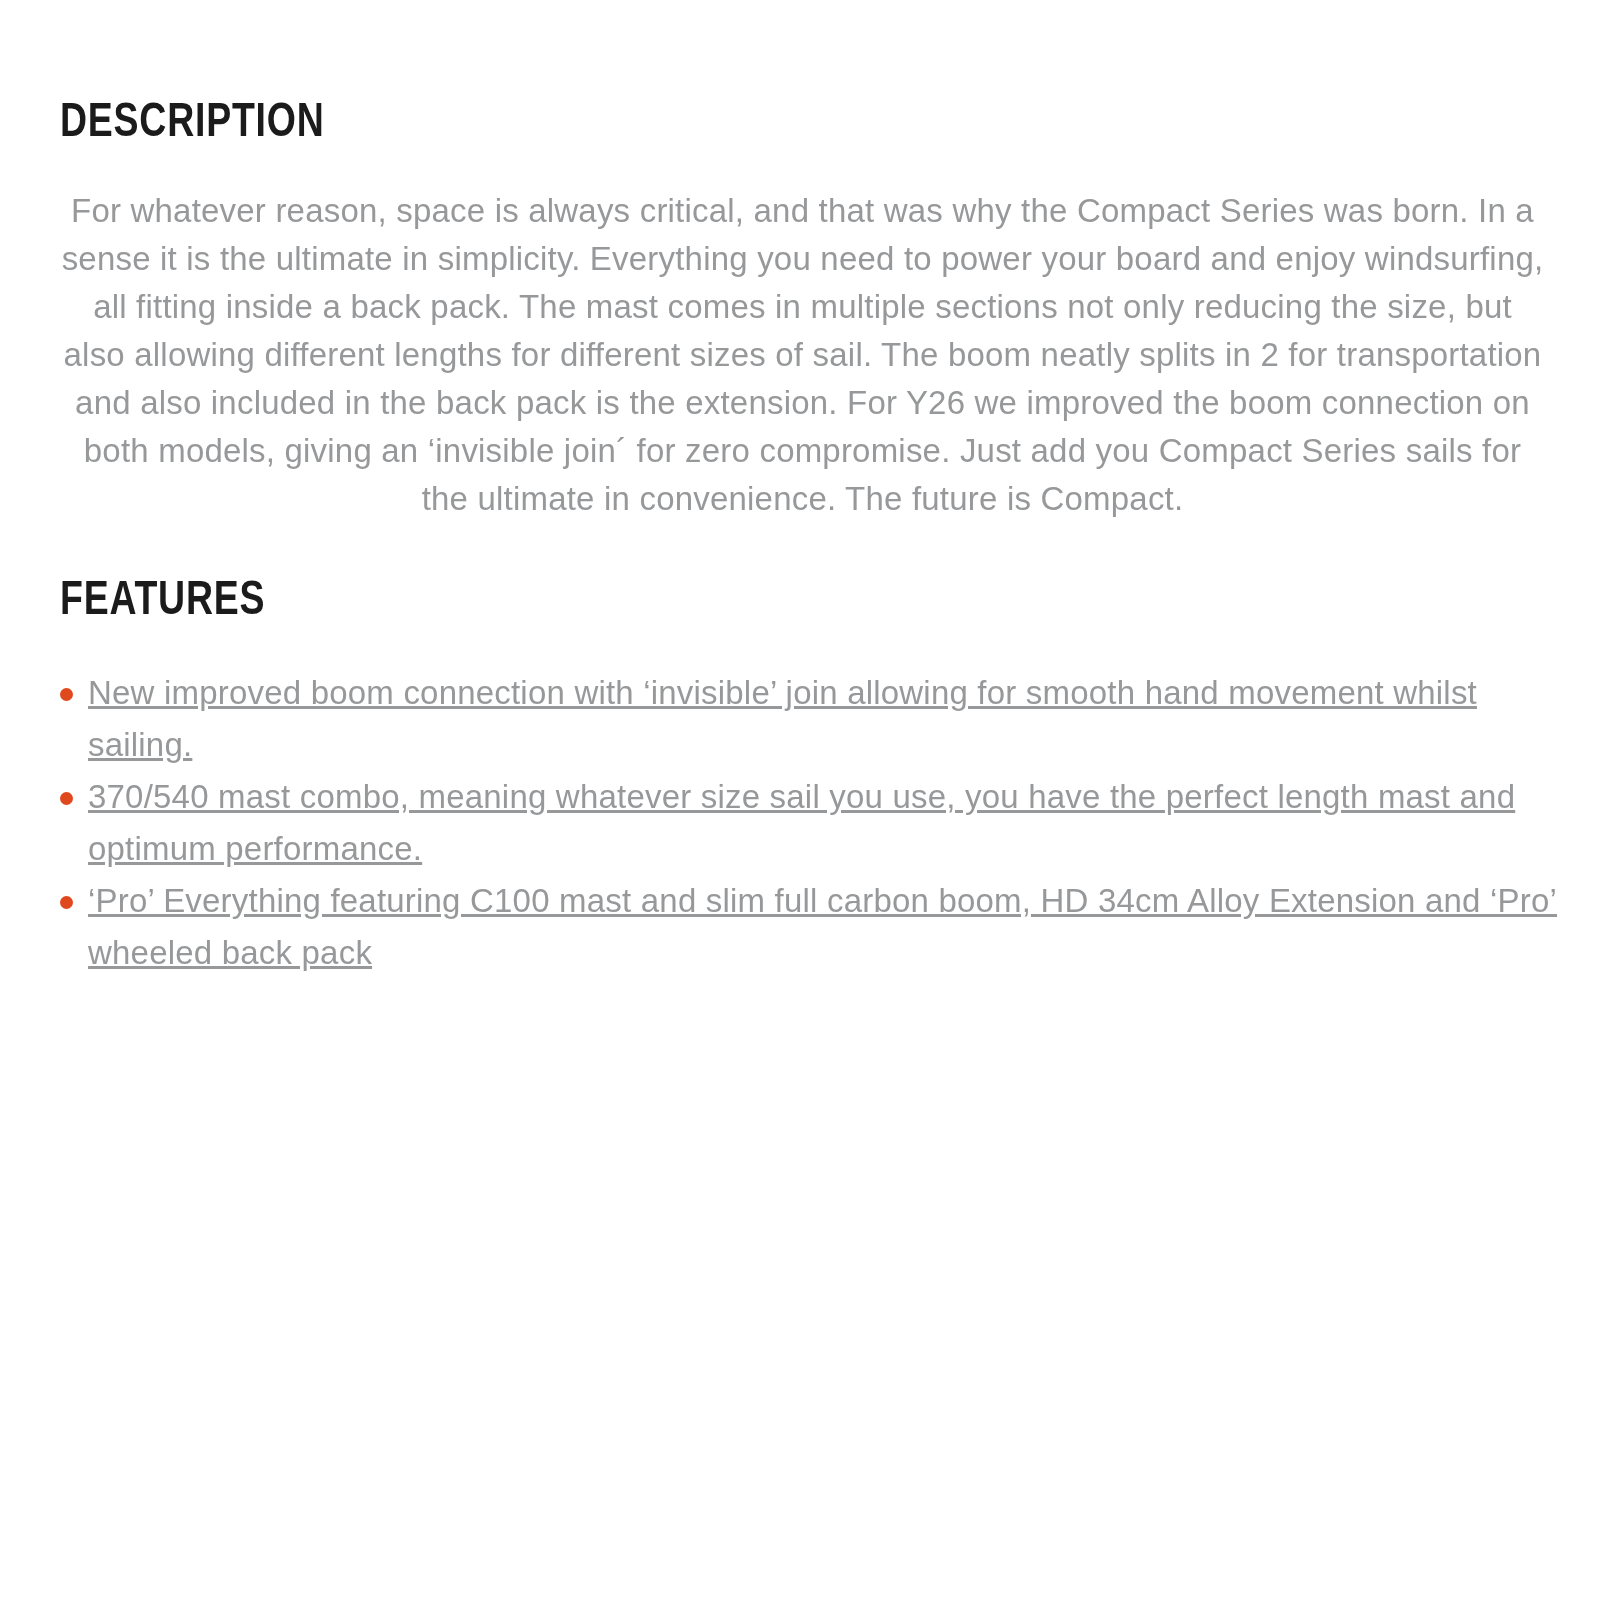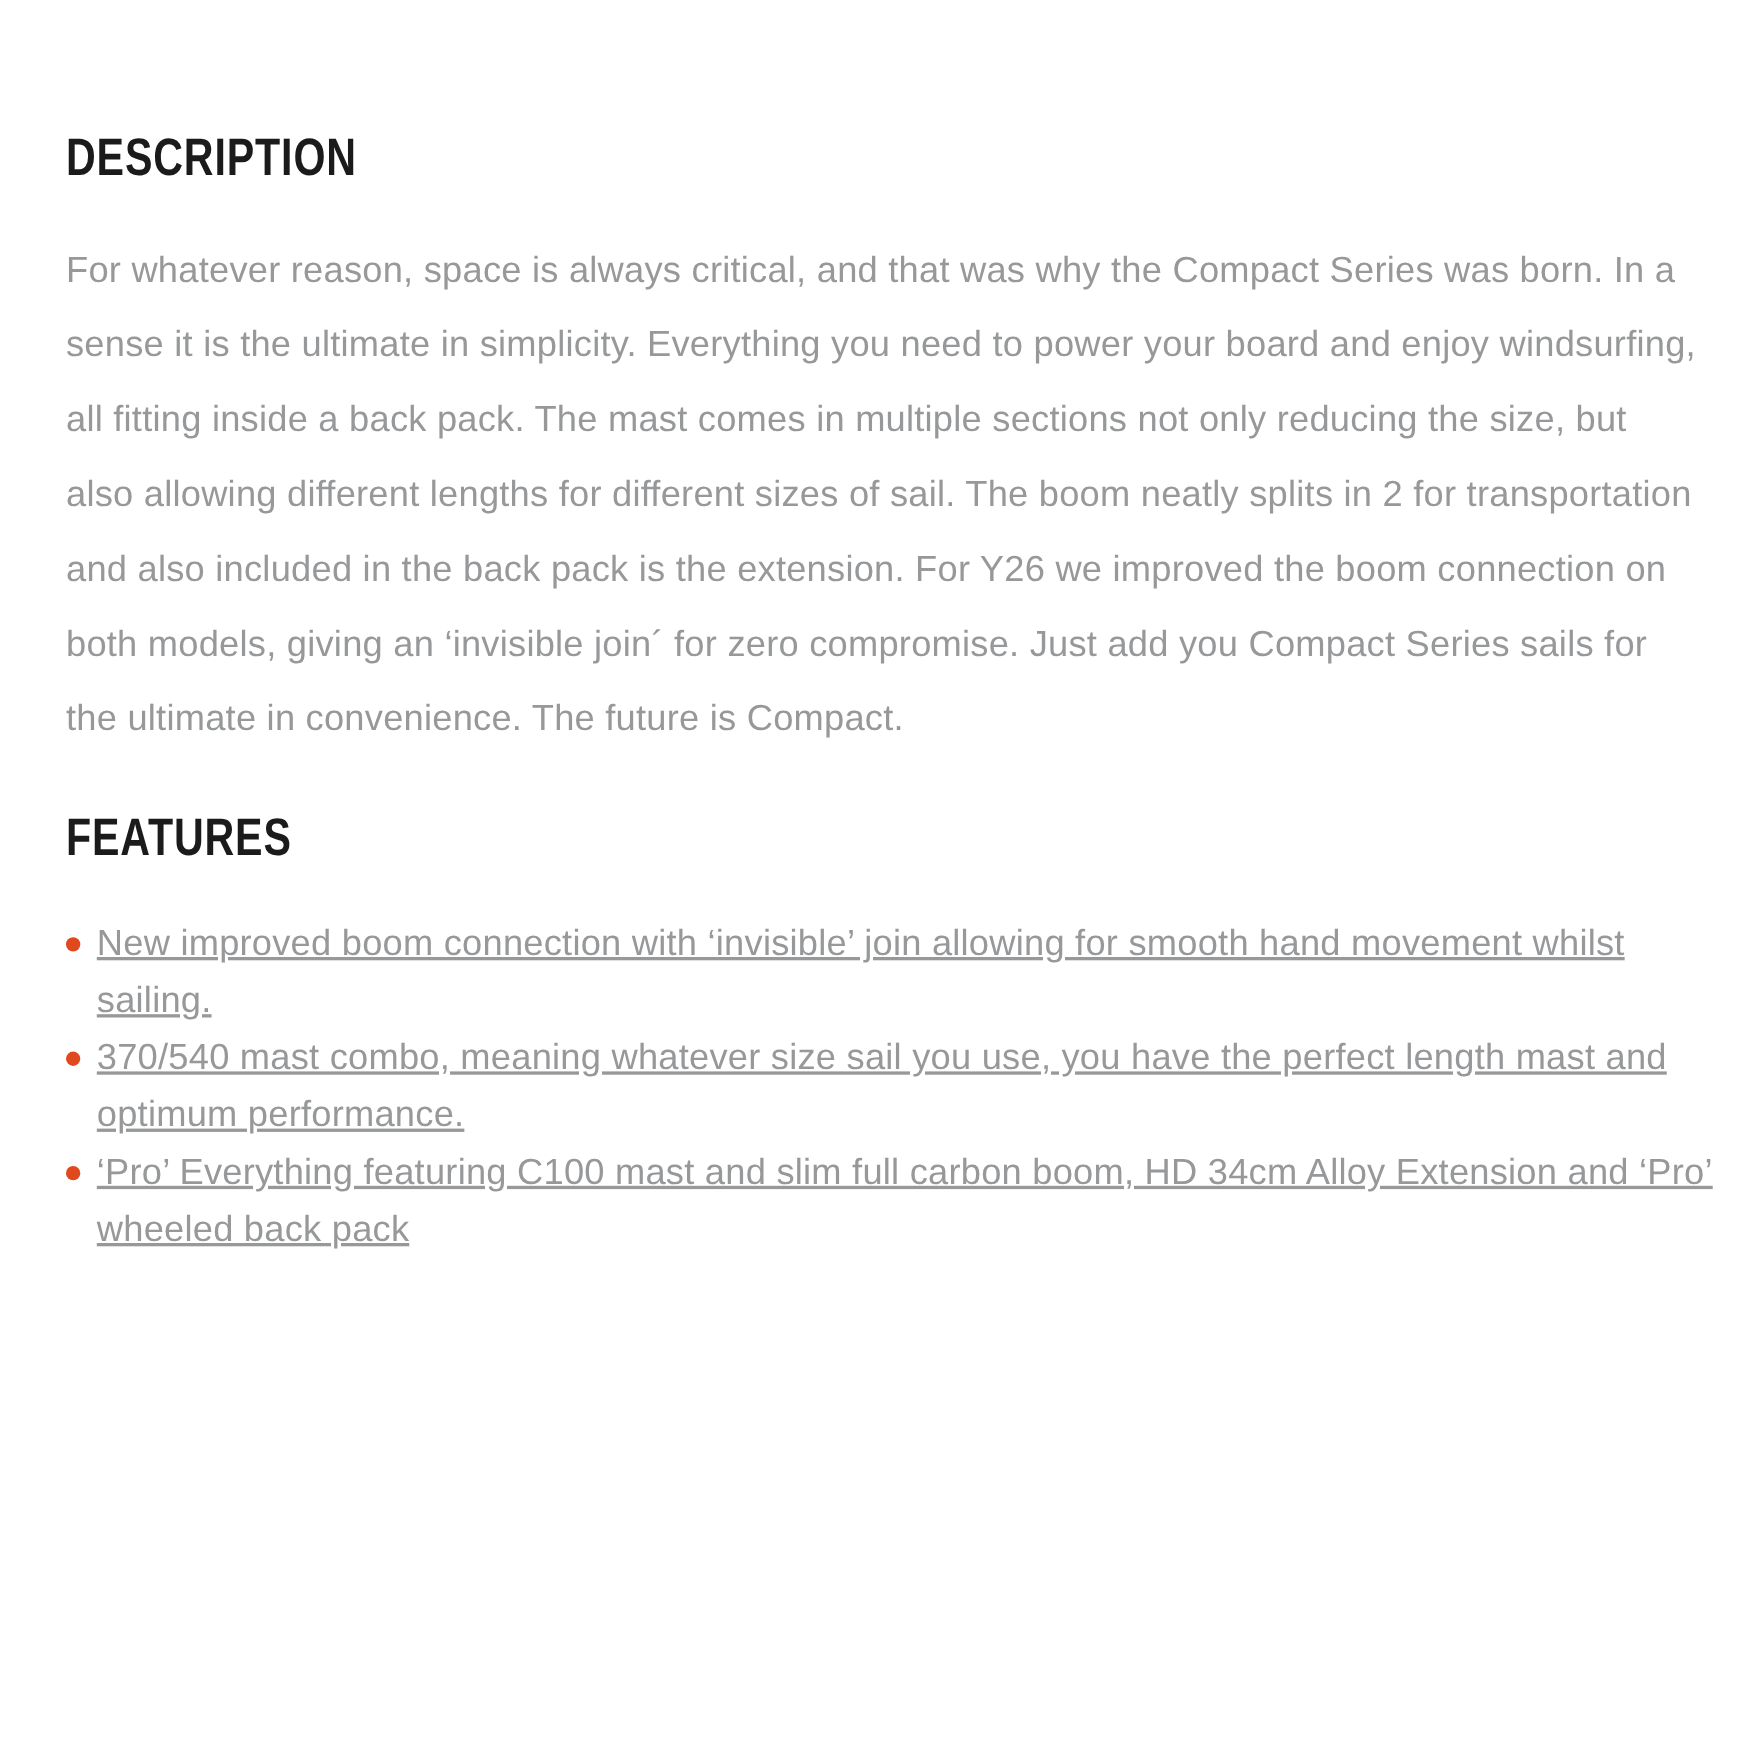--- a/index.html
+++ b/index.html
@@ -6,39 +6,40 @@
   html, body {
     width: 1600px;
     height: 1600px;
     background: #ffffff;
     font-family: "Liberation Sans", sans-serif;
   }
   .page {
     width: 1600px;
     height: 1600px;
     background: #ffffff;
-    padding: 116px 60px 0 60px;
+    padding: 92px 60px 0 60px;
   }
   .section-heading {
     display: inline-block;
     font-size: 48px;
     font-weight: 700;
     color: #1b1b1b;
     letter-spacing: 1px;
     transform: scaleX(0.78);
     transform-origin: left center;
     white-space: nowrap;
   }
   .description-block .section-heading { margin-bottom: 40px; }
   .body-text {
     width: 1485px;
     font-size: 33px;
-    line-height: 68px;
+    line-height: 48px;
     color: #97989a;
     letter-spacing: 0.2px;
+    text-align: center;
   }
   .features-block { margin-top: 47px; }
   .features-block .section-heading { margin-bottom: 42px; }
   ul.feature-list {
     list-style: none;
     width: 1500px;
   }
   ul.feature-list li {
     position: relative;
     padding-left: 28px;

